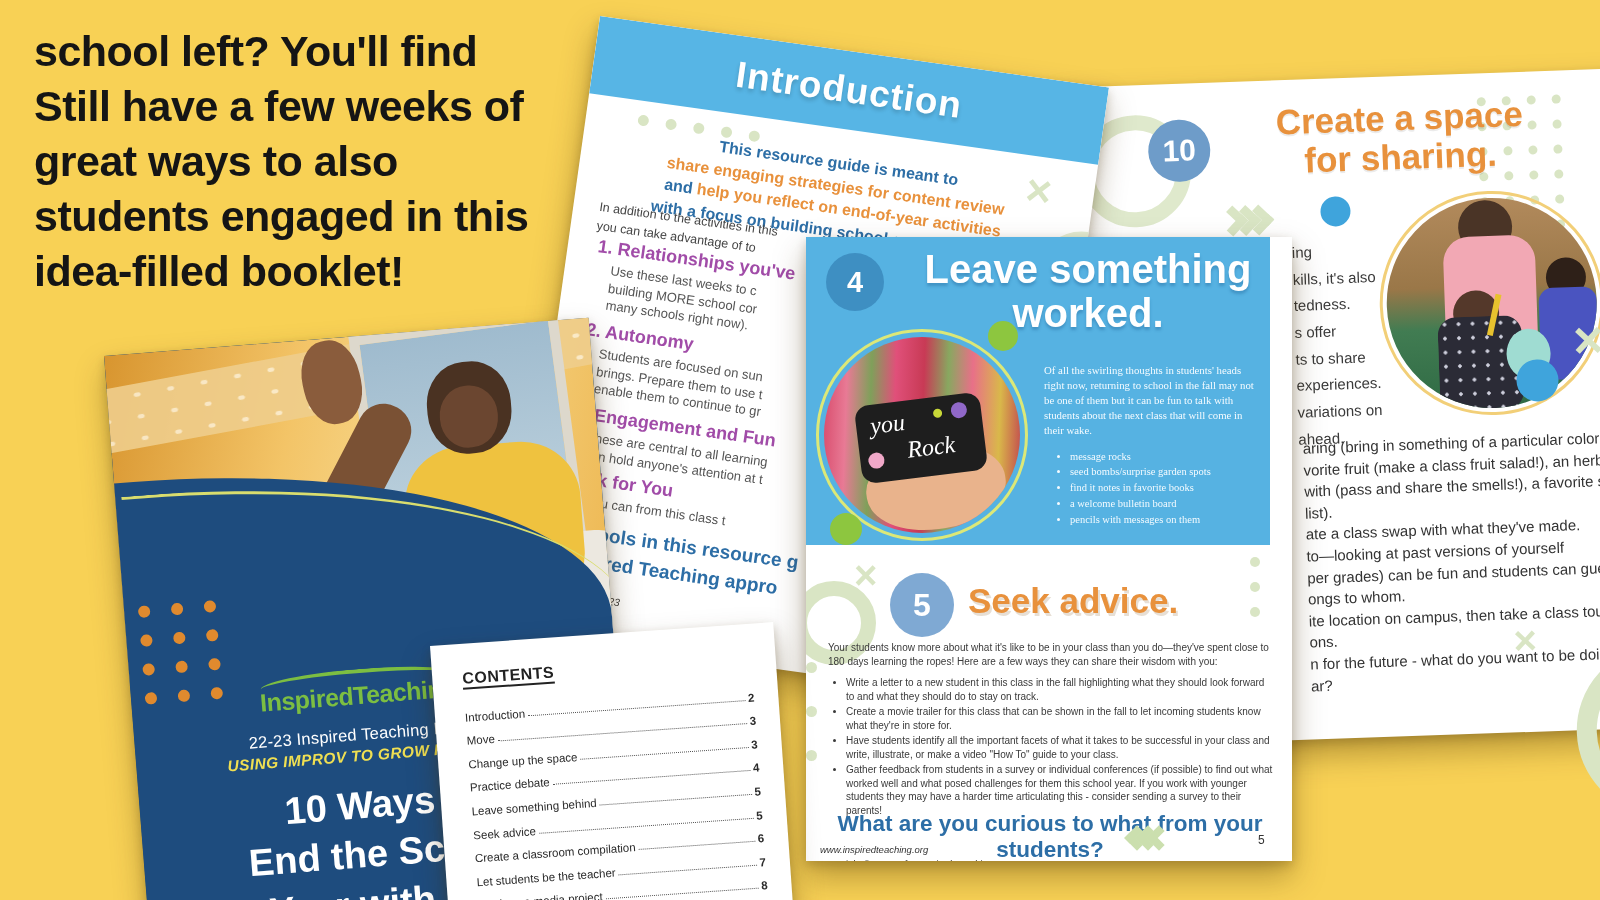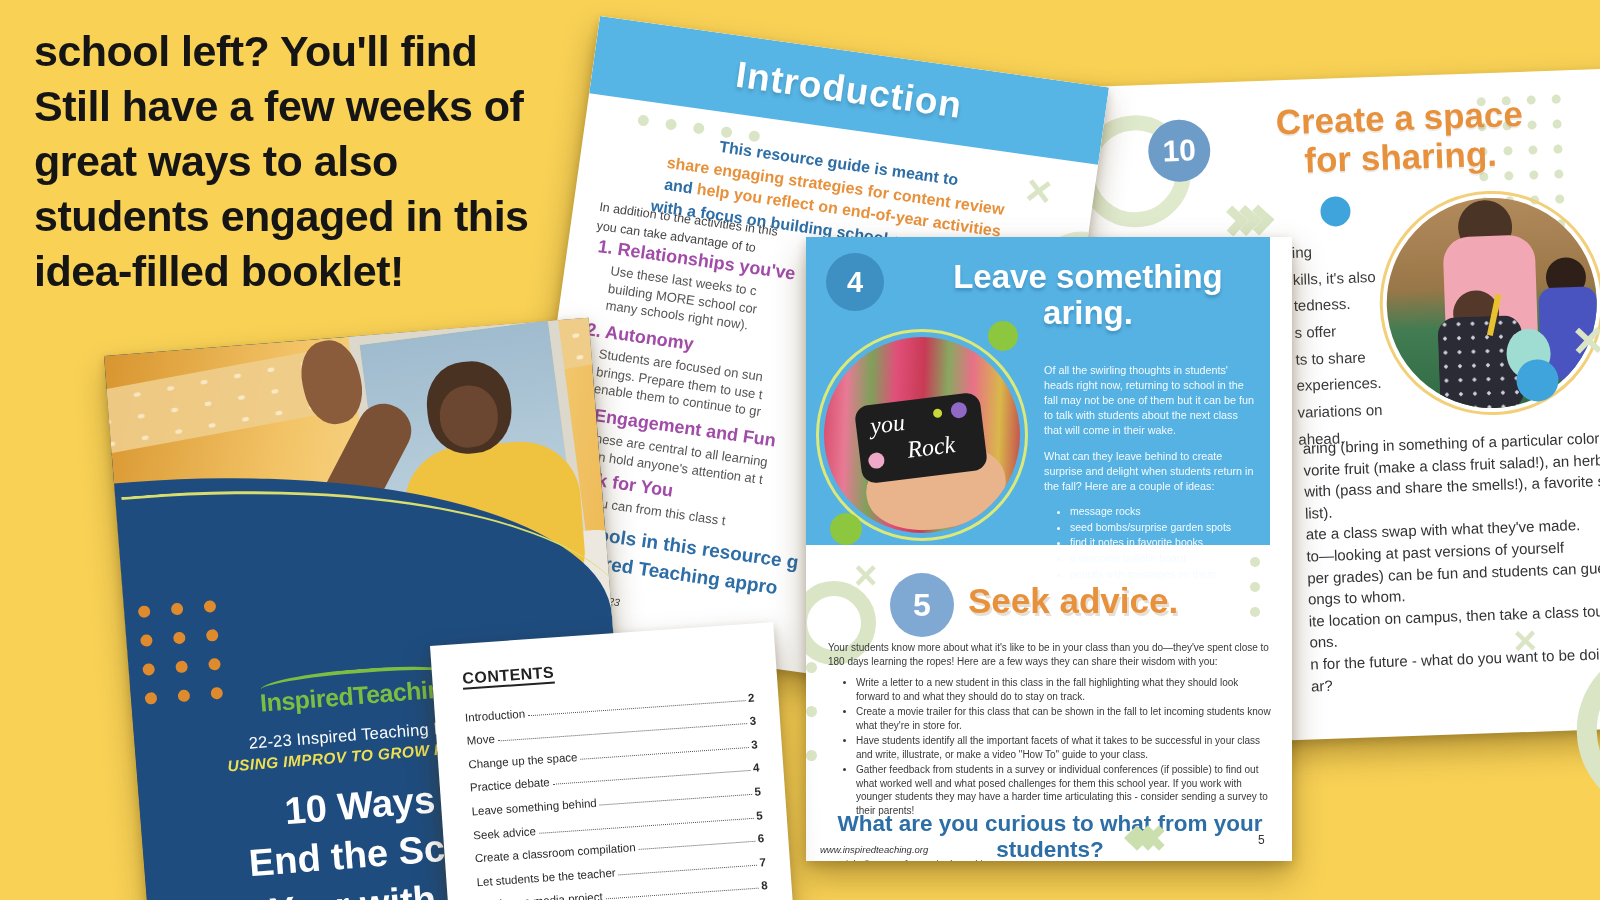--- a/index.html
+++ b/index.html
@@ -94,50 +94,50 @@
     color:#2D6EA6; line-height:1.45; }
   #intro-footer { position:absolute; left:24px; top:572px; font-size:10.5px; font-style:italic; color:#444; }
   #intro-x { left:446px; top:90px; font-size:44px; }
   .intro-arc { left:466px; top:146px; width:96px; height:96px; border:16px solid #E4EDD4; }
 
   
   #activities-page { left:806px; top:237px; width:486px; height:624px; z-index:3; overflow:hidden; }
   #leave-block { position:absolute; left:0; top:0; width:464px; height:308px; background:#56B2E2; }
   #leave-num { left:20px; top:16px; width:58px; height:58px; background:#3E8FC2; font-size:29px; }
   #leave-title { position:absolute; left:112px; top:10px; width:340px; text-align:center;
-    font-size:33px; line-height:1.1; font-weight:bold; color:#fff;
-    text-shadow:0 3px 3px rgba(25,90,140,.35);margin-top:12px; }
+    font-size:40px; line-height:1.1; font-weight:bold; color:#fff;
+    text-shadow:0 3px 3px rgba(25,90,140,.35); }
   #leave-photo-ring { left:10px; top:92px; width:212px; height:212px; border:3px solid #DCE878; }
   #leave-photo { position:absolute; left:18px; top:100px; width:196px; height:196px; border-radius:50%; overflow:hidden;
     background:linear-gradient(92deg,#D84A6B 0%,#E87A95 12%,#7FA05A 24%,#E0507A 36%,#C83A55 50%,#88A860 62%,#E87088 74%,#D9B84A 88%,#C2474F 100%); }
   .rock-hand { position:absolute; left:42px; top:108px; width:140px; height:84px; background:#E9B38C; border-radius:48%; transform:rotate(-8deg); }
   .rock { position:absolute; left:34px; top:62px; width:126px; height:78px; background:#1E1E1E; border-radius:14px;
     transform:rotate(-7deg); color:#fff; font-style:italic; font-family:"Liberation Serif", serif; }
   .rock .w1 { position:absolute; left:14px; top:8px; font-size:24px; }
   .rock .w2 { position:absolute; left:48px; top:36px; font-size:24px; }
   .flower { position:absolute; border-radius:50%; }
   #leave-gdot1 { left:182px; top:84px; width:30px; height:30px; background:#8DC63F; }
   #leave-gdot2 { left:24px; top:276px; width:32px; height:32px; background:#8DC63F; }
   #leave-text { position:absolute; left:238px; top:126px; width:214px; color:#F4FBFF;
-    font-size:10.8px; line-height:1.4; }
+    font-size:10.8px; line-height:1.4;font-family:Liberation Serif, serif; }
   #leave-text .para + .para { margin-top:10px; }
   #leave-bullets { margin:10px 0 0 26px; }
   #leave-bullets li { font-size:10.5px; line-height:1.5; }
   #seek-x { left:48px; top:318px; font-size:40px; }
   .seek-arc { left:-14px; top:344px; width:84px; height:84px; border:15px solid #D9E5C4; }
   #seek-dots-l { left:0px; top:425px; grid-template-columns:11px; gap:33px; }
   #seek-dots-l i { width:11px; height:11px; background:#D9E5C4; }
   #seek-dots-r { left:444px; top:320px; grid-template-columns:10px; gap:15px; }
   #seek-dots-r i { width:10px; height:10px; background:#D9E5C4; }
   #seek-num { left:84px; top:336px; width:64px; height:64px; background:#7FA9D3; font-size:32px; }
   #seek-title { position:absolute; left:162px; top:344px; font-size:35px; font-weight:bold; color:#E8913C;
     text-shadow:2px 3px 0 rgba(120,80,20,.18); }
   #seek-body { position:absolute; left:22px; top:404px; width:446px; color:#3A3A3A;
     font-size:10px; line-height:1.35; }
-  #seek-bullets { margin:8px 0 0 28px; }
+  #seek-bullets { margin:8px 0 0 18px; }
   #seek-bullets li { margin-bottom:2px; }
   #seek-question { position:absolute; left:14px; top:574px; width:460px; text-align:center;
     font-size:22.5px; font-weight:bold; color:#2D6EA6; }
   #seek-footer { position:absolute; left:14px; top:606px; font-size:9.5px; font-style:italic; color:#333; line-height:1.45; }
   #seek-chev { left:322px; top:592px; }
   #seek-chev i { width:18px; height:18px; border-width:8px; transform:rotate(-135deg); margin-right:-7px; border-color:#CBDfAE; }
   #seek-pagenum { position:absolute; left:452px; top:596px; font-size:12px; color:#333; }
 
   
   #cover-page { left:104px; top:356px; width:486px; height:600px;
@@ -328,38 +328,37 @@
     <div>Inspired Teaching appro</div>
   </div>
   <div id="intro-footer">d Teaching 2023</div>
 </div>
 
 <div id="activities-page" class="page">
   <div id="leave-block">
     <div class="num-circle" id="leave-num">4</div>
     <div id="leave-title">
       <div>Leave something</div>
-      <div>aring.</div>
+      <div>worked.</div>
     </div>
     <div class="ring" id="leave-photo-ring"></div>
     <div id="leave-photo">
       <div class="rock-hand"></div>
       <div class="rock">
         <span class="w1">you</span>
         <span class="w2">Rock</span>
         <span class="flower" style="left:8px;top:48px;width:16px;height:16px;background:#F0A8C8;"></span>
         <span class="flower" style="left:96px;top:8px;width:16px;height:16px;background:#9068C8;"></span>
         <span class="flower" style="left:78px;top:12px;width:9px;height:9px;background:#C8D838;"></span>
       </div>
     </div>
     <div class="dot" id="leave-gdot1"></div>
     <div class="dot" id="leave-gdot2"></div>
     <div id="leave-text">
       <div class="para">Of all the swirling thoughts in students' heads right now, returning to school in the fall may not be one of them but it can be fun to talk with students about the next class that will come in their wake.</div>
-      <div class="para">What can they leave behind to create surprise and delight when students return in the fall? Here are a couple of ideas:</div>
       <ul id="leave-bullets">
         <li>message rocks</li>
         <li>seed bombs/surprise garden spots</li>
         <li>find it notes in favorite books</li>
         <li>a welcome bulletin board</li>
         <li>pencils with messages on them</li>
       </ul>
     </div>
   </div>
 

